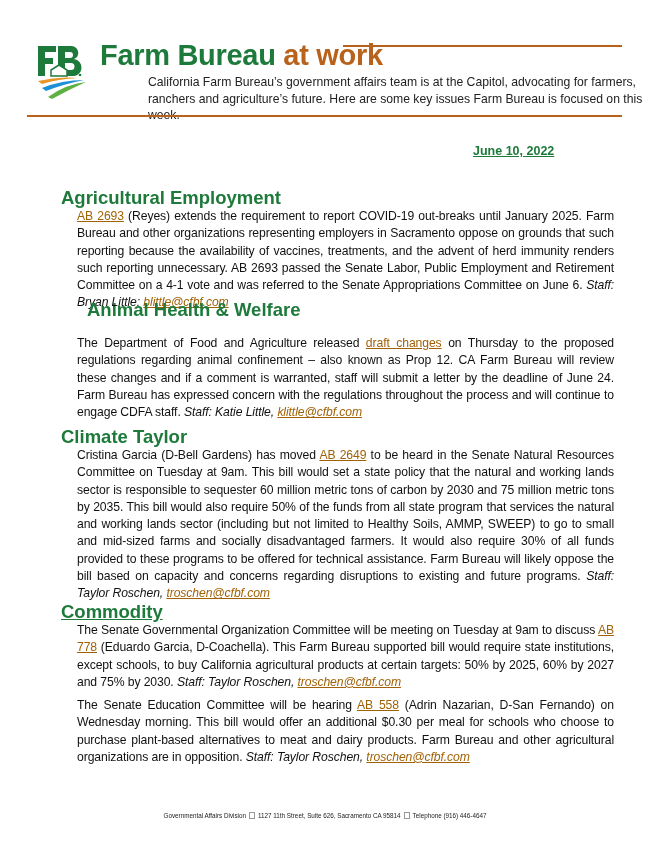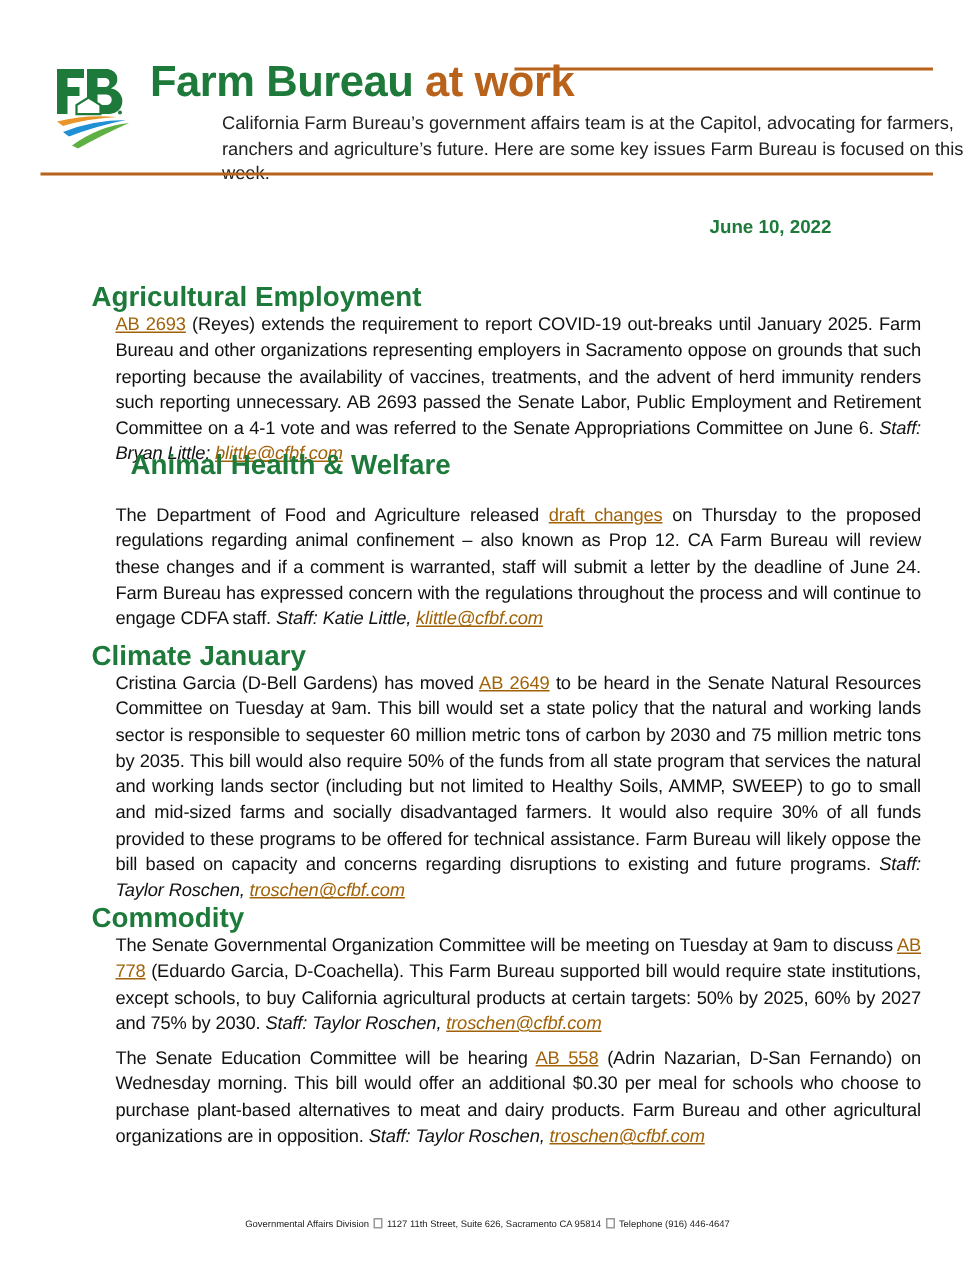--- a/index.html
+++ b/index.html
@@ -11,21 +11,21 @@
   .logo { position: absolute; left: 36px; top: 44px; width: 52px; height: 56px; }
   .brand-title { position: absolute; left: 100px; top: 38px; font-size: 29px; font-weight: bold;
                  letter-spacing: -0.3px; line-height: 34px; white-space: nowrap; }
   .brand-title .fb { color: #1d7a3a; }
   .brand-title .aw { color: #b8621b; }
   .rule-top { position: absolute; left: 343px; top: 45px; width: 279px; height: 2px; background: #b8621b; }
   .tagline { position: absolute; left: 100px; top: 74px; font-size: 12.2px; line-height: 16.5px;
              color: #222; width: 520px; margin-left: 48px; }
   .rule-bottom { position: absolute; left: 27px; top: 115px; width: 595px; height: 2px; background: #b8621b; }
 
-  .date { position: absolute; left: 473px; top: 144px; font-size: 12.5px; font-weight: bold; color: #1d7a3a; }
+  .date { position: absolute; left: 473px; top: 144px; font-size: 12.5px; font-weight: bold; color: #1d7a3a; text-decoration: underline; }
 
   
   .section-title { position: absolute; left: 61px; font-size: 18.5px; font-weight: bold; color: #1d7a3a;
                    line-height: 22px; white-space: nowrap; text-align: center; }
   .para { position: absolute; left: 77px; width: 537px; font-family: "Liberation Sans", "DejaVu Sans", sans-serif;
           font-size: 12.2px; line-height: 17.3px; text-align: justify; color: #111; letter-spacing: -0.1px; }
   .para a { color: #a16207; text-decoration: underline; }
   .para i { font-style: italic; }
 
   .footer { position: absolute; left: 0; width: 650px; top: 812px; text-align: center;
@@ -65,24 +65,24 @@
   <div class="rule-bottom"></div>
 
   <div class="date">June 10, 2022</div>
 
   <div class="section-title" style="top:187px;">Agricultural Employment</div>
   <div class="para" style="top:208px;"><a href="#">AB 2693</a><span> (Reyes) extends the requirement to report COVID-19 out-breaks until January 2025. Farm Bureau and other organizations representing employers in Sacramento oppose on grounds that such reporting because the availability of vaccines, treatments, and the advent of herd immunity renders such reporting unnecessary.  AB 2693 passed the Senate Labor, Public Employment and Retirement Committee on a 4-1 vote and was referred to the Senate Appropriations Committee on June 6.  </span><i>Staff: Bryan Little: </i><a href="#" style="font-style:italic;">blittle@cfbf.com</a></div>
 
   <div class="section-title" style="top:299px;margin-left:26px;">Animal Health &amp; Welfare</div>
   <div class="para" style="top:335px;"><span>The Department of Food and Agriculture released </span><a href="#">draft changes</a><span> on Thursday to the proposed regulations regarding animal confinement – also known as Prop 12. CA Farm Bureau will review these changes and if a comment is warranted, staff will submit a letter by the deadline of June 24. Farm Bureau has expressed concern with the regulations throughout the process and will continue to engage CDFA staff. </span><i>Staff: Katie Little, </i><a href="#" style="font-style:italic;">klittle@cfbf.com</a></div>
 
-  <div class="section-title" style="top:426px;">Climate January</div>
+  <div class="section-title" style="top:426px;">Climate Taylor</div>
   <div class="para" style="top:447px;"><span>Cristina Garcia (D-Bell Gardens) has moved </span><a href="#">AB 2649</a><span> to be heard in the Senate Natural Resources Committee on Tuesday at 9am. This bill would set a state policy that the natural and working lands sector is responsible to sequester 60 million metric tons of carbon by 2030 and 75 million metric tons by 2035. This bill would also require 50% of the funds from all state program that services the natural and working lands sector (including but not limited to Healthy Soils, AMMP, SWEEP) to go to small and mid-sized farms and socially disadvantaged farmers. It would also require 30% of all funds provided to these programs to be offered for technical assistance. Farm Bureau will likely oppose the bill based on capacity and concerns regarding disruptions to existing and future programs. </span><i>Staff: Taylor Roschen, </i><a href="#" style="font-style:italic;">troschen@cfbf.com</a></div>
 
-  <div class="section-title" style="top:601px;">Commodity</div>
+  <div class="section-title" style="top:601px;text-decoration:underline;">Commodity</div>
   <div class="para" style="top:622px;"><span>The Senate Governmental Organization Committee will be meeting on Tuesday at 9am to discuss </span><a href="#">AB 778</a><span> (Eduardo Garcia, D-Coachella). This Farm Bureau supported bill would require state institutions, except schools, to buy California agricultural products at certain targets: 50% by 2025, 60% by 2027 and 75% by 2030. </span><i>Staff: Taylor Roschen, </i><a href="#" style="font-style:italic;">troschen@cfbf.com</a></div>
 
   <div class="para" style="top:697px;"><span>The Senate Education Committee will be hearing </span><a href="#">AB 558</a><span> (Adrin Nazarian, D-San Fernando) on Wednesday morning. This bill would offer an additional $0.30 per meal for schools who choose to purchase plant-based alternatives to meat and dairy products. Farm Bureau and other agricultural organizations are in opposition. </span><i>Staff: Taylor Roschen, </i><a href="#" style="font-style:italic;">troschen@cfbf.com</a></div>
 
   <div class="footer">
     <span>Governmental Affairs Division</span><span class="sep"></span><span>1127 11th Street, Suite 626, Sacramento CA 95814</span><span class="sep"></span><span>Telephone (916) 446-4647</span>
   </div>
 </div>
 
 </body></html>

